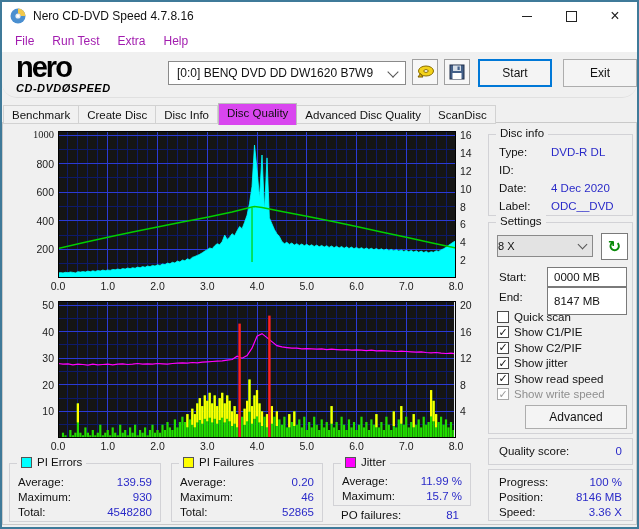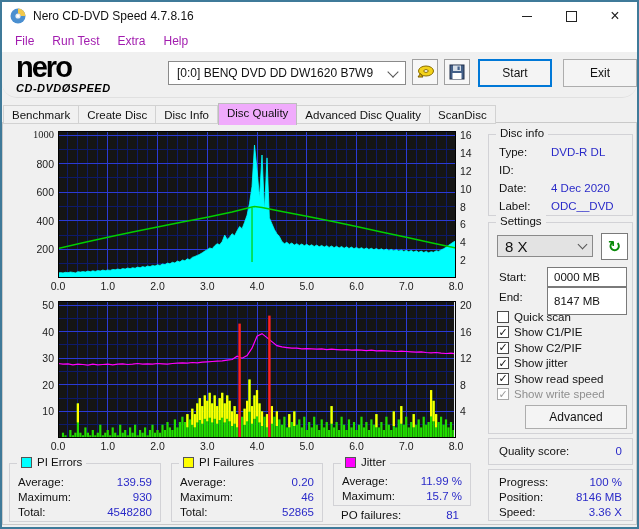--- a/index.html
+++ b/index.html
@@ -20,37 +20,37 @@
   .drivecombo{position:absolute;left:166px;top:9px;width:238px;height:24px;box-sizing:border-box;background:#fff;border:1px solid #8a8a8a;display:flex;align-items:center;padding-left:8px;font-size:12px;color:#111;}
   .chev{position:absolute;right:8px;width:7px;height:7px;border-right:1.5px solid #555;border-bottom:1.5px solid #555;transform:rotate(45deg);margin-top:-3px;}
   .chev2{position:absolute;right:6px;width:6px;height:6px;border-right:1.5px solid #555;border-bottom:1.5px solid #555;transform:rotate(45deg);margin-top:-3px;}
   .iconbtn{position:absolute;width:26px;height:26px;box-sizing:border-box;border:1px solid #a0a0a0;background:#f7f7f7;display:flex;align-items:center;justify-content:center;}
   .btn{position:absolute;box-sizing:border-box;background:#f4f4f4;border:1px solid #adadad;font-size:12px;display:flex;align-items:center;justify-content:center;color:#111;}
   .startbtn{left:476px;top:7px;width:74px;height:28px;border:2px solid #0078d7;}
   .exitbtn{left:561px;top:7px;width:74px;height:28px;}
   .tabs{position:absolute;left:1px;top:101px;display:flex;align-items:flex-end;z-index:3;}
   .tab{height:19px;box-sizing:border-box;padding:3px 8px 0;border:1px solid #d2d2d2;border-left-width:0;background:#f1f1f1;font-size:11.5px;color:#111;white-space:nowrap;}
   .tab:first-child{border-left-width:1px;}
-  .tab.active{height:22px;margin-bottom:-1px;background:#f0abfc;border:1px solid #bdbdbd;border-bottom:none;}
+  .tab.active{height:22px;margin-bottom:-1px;background:#d946ef;border:1px solid #bdbdbd;border-bottom:none;}
   .tabpage{position:absolute;left:0;top:120px;width:635px;height:403px;box-sizing:border-box;background:#f0f0f0;border:1px solid #c9c9c9;}
   .axlab{position:absolute;font-size:10.5px;color:#1a1a1a;white-space:nowrap;}
   .gbox{position:absolute;border:1px solid #d2d2d6;box-sizing:border-box;}
   .gtitle{position:absolute;top:-8px;left:7px;background:#f0f0f0;padding:0 4px;font-size:11.5px;color:#111;white-space:nowrap;display:flex;align-items:center;}
   .row{position:absolute;font-size:11.5px;color:#111;white-space:nowrap;}
   .val{color:#2a2ac8;}
   .rightval{position:absolute;text-align:right;font-size:11.5px;color:#2a2ac8;white-space:nowrap;}
   .legendsq{width:9px;height:9px;border:1px solid #555;display:inline-block;margin-right:5px;}
   .cbrow{display:flex;align-items:center;height:15.5px;font-size:11.5px;color:#111;}
   .cbx{width:12px;height:12px;box-sizing:border-box;border:1px solid #4a4a4a;background:#fff;margin-right:5px;display:inline-flex;align-items:center;justify-content:center;flex:none;font-size:11px;}
   .cbx.on::after{content:"✓";color:#111;font-weight:bold;line-height:1;}
   .cbrow.dis{color:#8f8f8f;}
   .cbrow.dis .cbx{border-color:#a8a8a8;}
   .cbrow.dis .cbx.on::after{color:#9a9a9a;}
   .field{position:absolute;background:#fff;border:1px solid #7a7a7a;box-sizing:border-box;font-size:11.5px;color:#111;display:flex;align-items:center;padding-left:6px;}
-  .speedcombo{position:absolute;left:8px;top:12px;width:96px;height:22px;background:#e3e3e3;border:1px solid #8a8a8a;box-sizing:border-box;display:flex;align-items:center;padding-left:7px;font-size:15px;color:#111;}
+  .speedcombo{position:absolute;left:8px;top:12px;width:96px;height:22px;background:#e3e3e3;border:1px solid #8a8a8a;box-sizing:border-box;display:flex;align-items:center;padding-left:0;font-size:11px;color:#111;}
   .refreshbtn{position:absolute;left:112px;top:10px;width:27px;height:27px;box-sizing:border-box;border:1px solid #7a7a7a;background:#fff;display:flex;align-items:center;justify-content:center;color:#0a8a0a;font-size:16px;font-weight:bold;}
   .advbtn{left:36px;top:182px;width:102px;height:24px;}
 </style>
 </head>
 <body>
 
 <div class="window">
 
   <div class="titlebar">
     <svg width="16" height="16" style="margin-left:8px">

